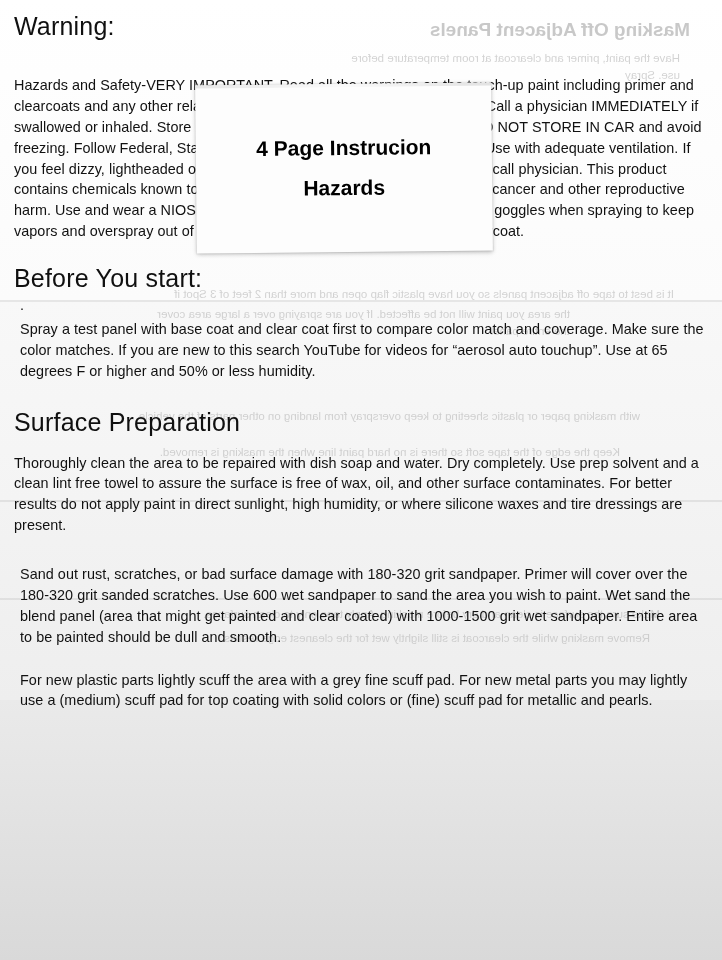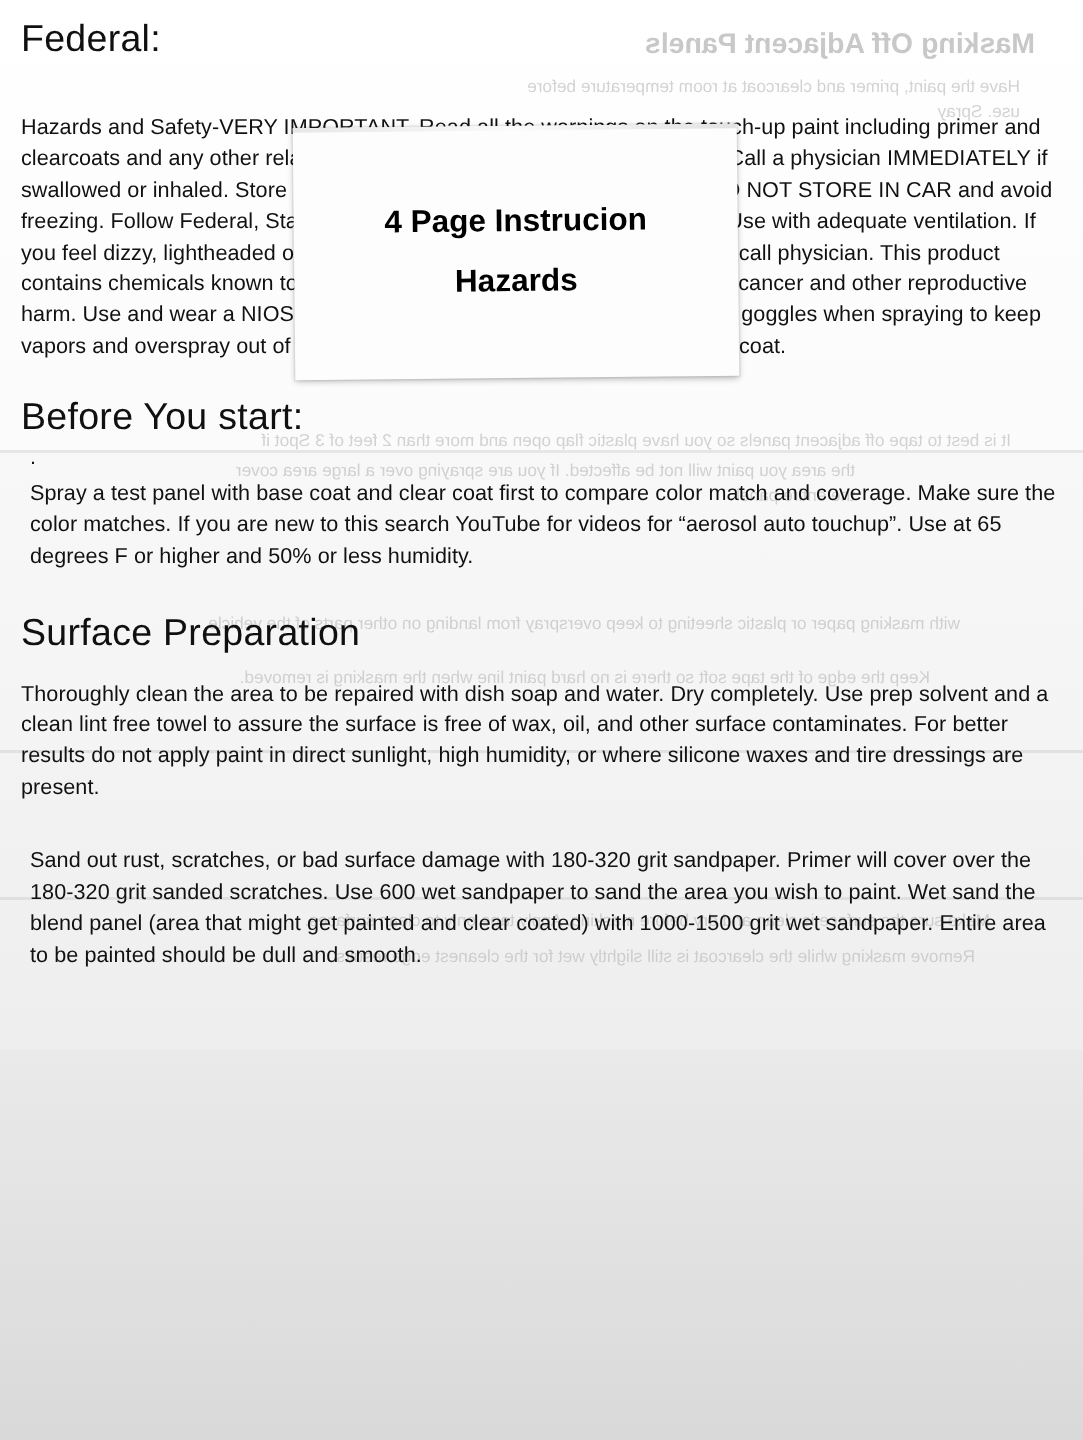--- a/index.html
+++ b/index.html
@@ -165,38 +165,39 @@
 
   <div class="bleed bleed-body" style="left:120px; top:444px; width:500px;">Keep the edge of the tape soft so there is no hard paint line when the masking is removed.</div>
 
   <div class="bleed bleed-body" style="left:60px; top:606px; width:600px;">Make sure the surface is clean and dry before masking. Apply tape only to clean surfaces.</div>
 
   <div class="bleed bleed-body" style="left:90px; top:630px; width:560px;">Remove masking while the clearcoat is still slightly wet for the cleanest edge results.</div>
 
   <div class="content">
 
     <div class="blk">
-      <h2 class="sec warning-head">Federal:</h2>
+      <h2 class="sec warning-head">Warning:</h2>
       <div style="height:34px"></div>
       <p class="body">Hazards and Safety-VERY IMPORTANT. Read all the warnings on the touch-up paint including primer and clearcoats and any other related materials. Keep out of reach of children. Call a physician IMMEDIATELY if swallowed or inhaled. Store in a cool dry place between 50F and 120F. DO NOT STORE IN CAR and avoid freezing. Follow Federal, State and Local regulations for proper disposal. Use with adequate ventilation. If you feel dizzy, lightheaded or nauseous stop product use immediately and call physician. This product contains chemicals known to the State of California to cause birth defects, cancer and other reproductive harm. Use and wear a NIOSH approved paint respirator and WEAR safety goggles when spraying to keep vapors and overspray out of eyes. This includes the primer, paint and clearcoat.</p>
     </div>
 
     <div class="blk" style="margin-top:22px">
       <h2 class="sec">Before You start:</h2>
       <p class="body indent" style="margin-top:2px">.</p>
       <p class="body indent" style="margin-top:3px">Spray a test panel with base coat and clear coat first to compare color match and coverage. Make sure the color matches.  If you are new to this search YouTube for videos for “aerosol auto touchup”.  Use at 65 degrees F or higher and 50% or less humidity.</p>
     </div>
 
     <div class="blk" style="margin-top:26px">
       <h2 class="sec">Surface Preparation</h2>
       <p class="body" style="margin-top:16px">Thoroughly clean the area to be repaired with dish soap and water.  Dry completely. Use prep solvent and a clean lint free towel to assure the surface is free of wax, oil, and other surface contaminates. For better results do not apply paint in direct sunlight, high humidity, or where silicone waxes and tire dressings are present.</p>
     </div>
 
     <div class="blk" style="margin-top:28px">
       <p class="body indent" style="margin-top:16px">Sand out rust, scratches, or bad surface damage with 180-320 grit sandpaper. Primer will cover over the 180-320 grit sanded scratches. Use 600 wet sandpaper to sand the area you wish to paint. Wet sand the blend panel (area that might get painted and clear coated) with 1000-1500 grit wet sandpaper. Entire area to be painted should be dull and smooth.</p>
+      <p class="body indent" style="margin-top:22px">For new plastic parts lightly scuff the area with a grey fine scuff pad. For new metal parts you may lightly use a (medium) scuff pad for top coating with solid colors or (fine) scuff pad for metallic and pearls.</p>
     </div>
 
   </div>
 
   <div class="sticker-shadow"></div>
   <div class="sticker">
     <div class="sticker-edge"></div>
     <div class="sticker-line">4 Page Instrucion</div>
     <div class="sticker-line">Hazards</div>
   </div>

